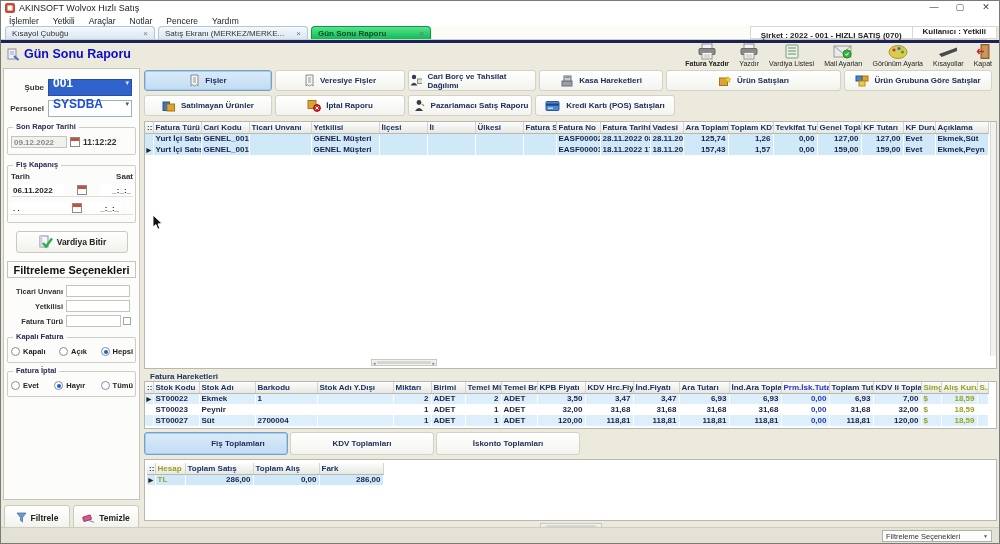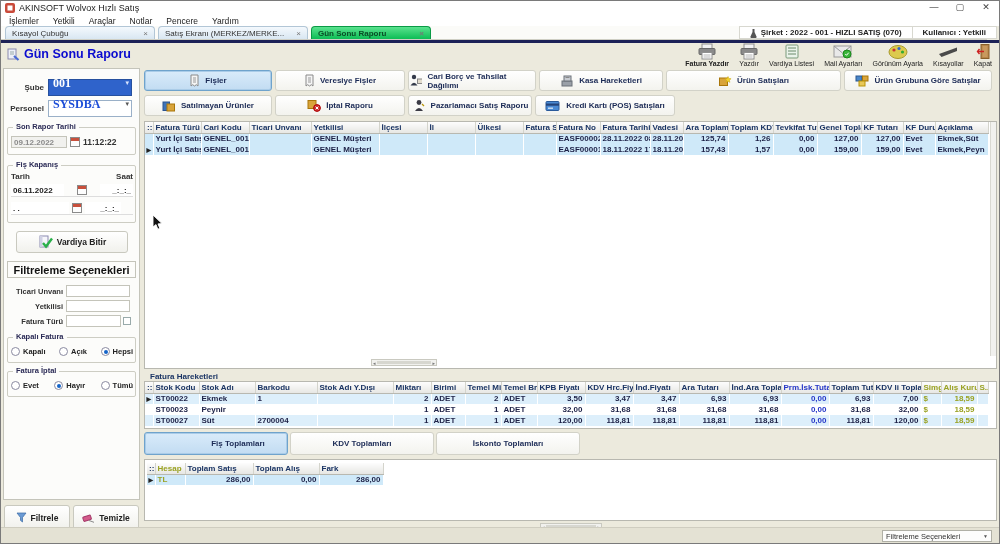--- a/index.html
+++ b/index.html
@@ -10,31 +10,31 @@
   .titlebar{position:absolute;top:0;left:0;right:0;height:14px;background:#fff;display:flex;align-items:center;gap:4px;padding-left:4px;font-size:9px;color:#222;}
   .win-controls{margin-left:auto;display:flex;}
   .win-btn{width:26px;height:14px;font-size:9px;line-height:13px;text-align:center;color:#444;cursor:default;}
   .menubar{position:absolute;top:14px;left:0;right:0;height:11px;background:#fff;display:flex;gap:14px;align-items:center;padding-left:8px;font-size:8.5px;color:#222;}
   .tabstrip{position:absolute;top:25px;left:0;right:12px;height:14px;background:#fbfbf8;display:flex;align-items:flex-end;padding-left:4px;border-bottom:1px solid #cfcfc4;}
   .tab{height:13px;display:flex;align-items:center;justify-content:space-between;font-size:8px;padding:0 6px;margin-right:3px;min-width:150px;
     background:linear-gradient(#f4f9fd,#d9e7f2);border:1px solid #b2c6d6;border-bottom:none;border-radius:4px 4px 0 0;color:#333;}
   .tab .x{color:#777;font-size:8px;margin-left:8px;}
   .tab.active{background:linear-gradient(#5ae28e,#0cbd55);border-color:#0a9a45;color:#0a4d26;font-weight:bold;min-width:120px;}
   .top-info{position:absolute;right:2px;top:25px;height:13px;display:flex;align-items:center;font-size:8px;font-weight:bold;color:#222;background:#fff;border:1px solid #d8d8d0;}
-  .top-info .seg{padding:0 10px;display:flex;align-items:center;gap:4px;height:100%;border-left:1px solid #d8d8d0;}
+  .top-info .seg{padding:0 10px;display:flex;align-items:center;gap:4px;height:100%;border-left:1px solid #d8d8d0;flex-direction:column;}
   .navy-line{position:absolute;top:39px;left:0;right:0;height:3px;background:#1c2157;}
   
   .main{position:absolute;top:42px;left:0;right:0;bottom:0;background:#eceadd;}
   
   .sidebar{position:absolute;left:0;top:0;width:141px;bottom:0;}
   .sb-title{position:absolute;left:5px;top:4px;display:flex;align-items:center;gap:4px;font-size:12.5px;font-weight:bold;color:#0b0bcf;}
   .sb-panel{position:absolute;left:2px;top:25px;width:137px;height:432px;background:#fcfcfa;border:1px solid #c4c4ba;}
   .row{position:absolute;display:flex;align-items:center;}
   .lbl{font-size:8px;font-weight:bold;color:#333;}
-  .combo{height:17px;border:1px solid #9ab0c8;background:#fff;display:flex;align-items:center;justify-content:space-between;padding:0 2px 9px 4px;font-family:Liberation Serif, serif;}
+  .combo{height:17px;border:1px solid #9ab0c8;background:#fff;display:flex;align-items:center;justify-content:space-between;padding:0 2px 9px 4px;}
   .combo .val{font-size:12px;font-weight:bold;color:#1d4ed8;}
   .combo.sel{background:#2f63cb;border-color:#26509e;}
   .combo.sel .val{color:#fff;}
   .combo .arr{font-size:7px;color:#555;}
   .combo.sel .arr{color:#dce6ff;}
   .groupbox{position:absolute;border:1px solid #cdcdc3;border-radius:2px;background:#fcfcfa;}
   .legend{position:absolute;top:-6px;left:5px;background:#fcfcfa;padding:0 3px;font-size:7.5px;font-weight:bold;color:#2a2a55;}
   .mini-input{height:12px;border:1px solid #c4c4ba;background:#fff;font-size:8px;font-weight:bold;color:#222;display:flex;align-items:center;padding:0 2px;}
   .mini-input.dis{background:#f1f1ee;color:#8a8a8a;}
   .cal{width:10px;height:10px;border:1px solid #8a8a8a;background:linear-gradient(#c8503c 0 3px,#fdfdfd 3px);display:inline-block;}

